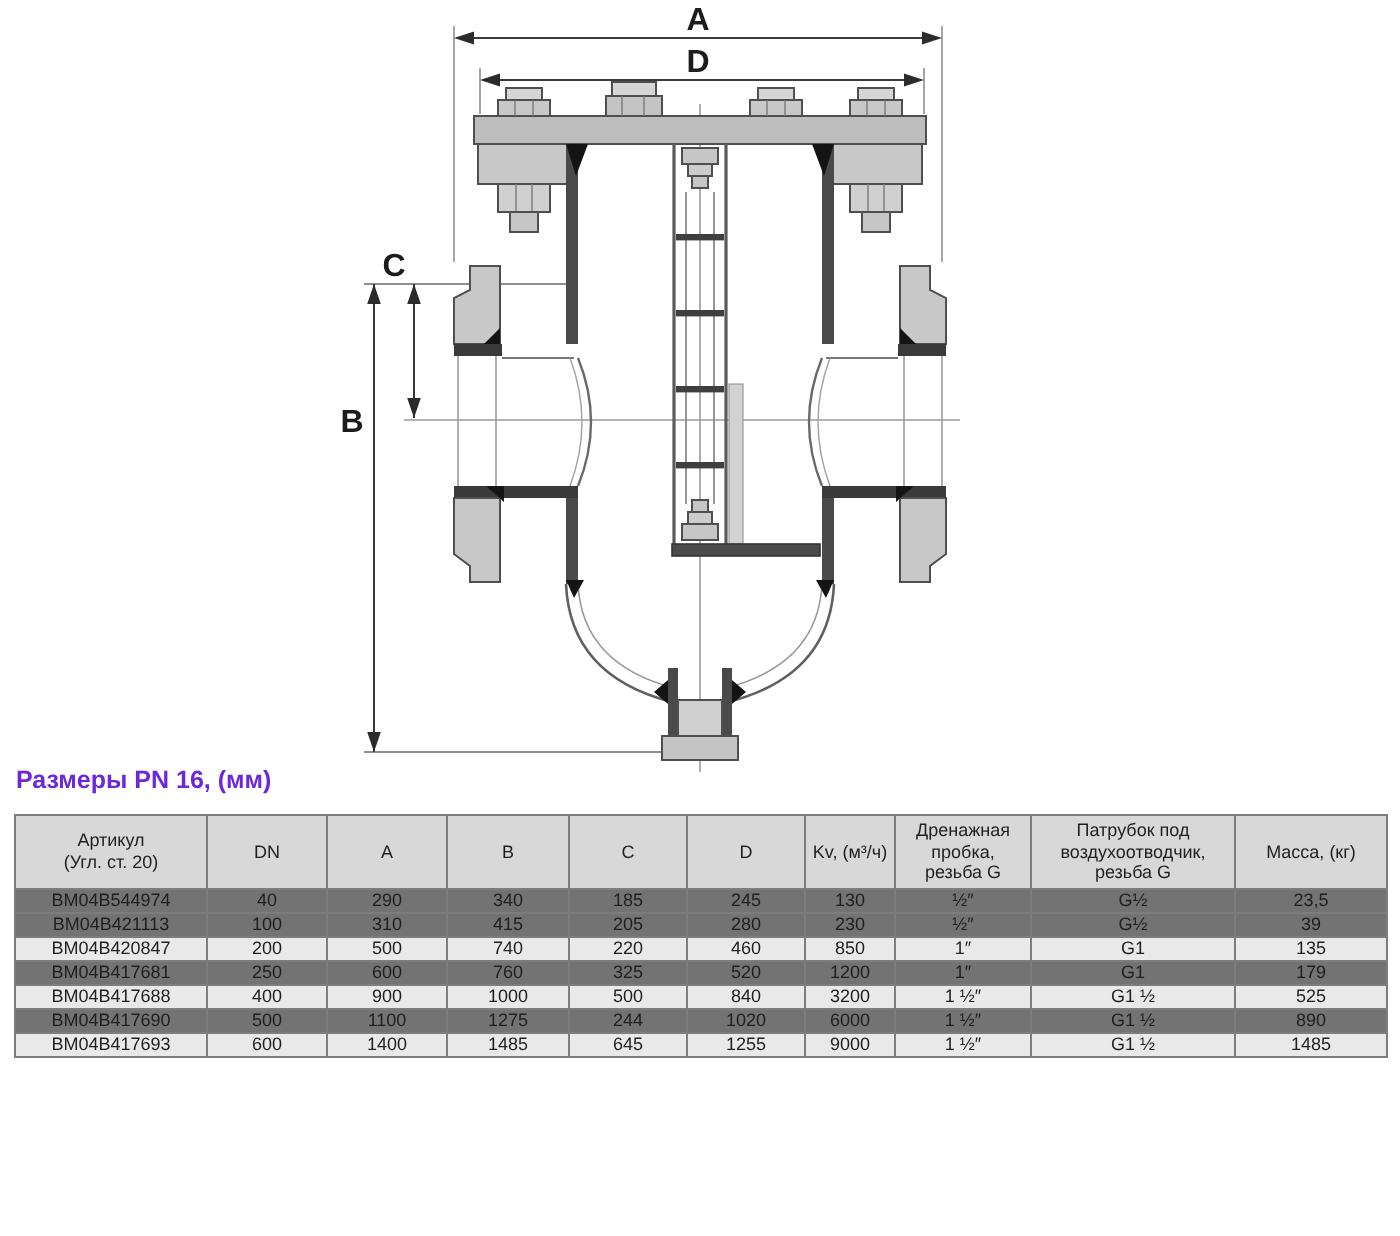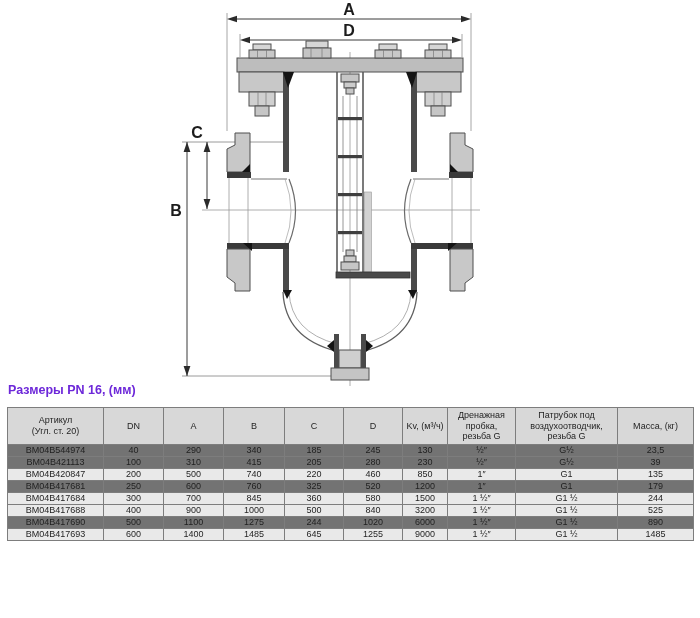--- a/index.html
+++ b/index.html
@@ -257,32 +257,20 @@
           <td>600</td>
           <td>760</td>
           <td>325</td>
           <td>520</td>
           <td>1200</td>
           <td>1″</td>
           <td>G1</td>
           <td>179</td>
         </tr>
         <tr class="alt">
-          <td>BM04B417684</td>
-          <td>300</td>
-          <td>700</td>
-          <td>845</td>
-          <td>360</td>
-          <td>580</td>
-          <td>1500</td>
-          <td>1 ½″</td>
-          <td>G1 ½</td>
-          <td>244</td>
-        </tr>
-        <tr class="alt">
           <td>BM04B417688</td>
           <td>400</td>
           <td>900</td>
           <td>1000</td>
           <td>500</td>
           <td>840</td>
           <td>3200</td>
           <td>1 ½″</td>
           <td>G1 ½</td>
           <td>525</td>

